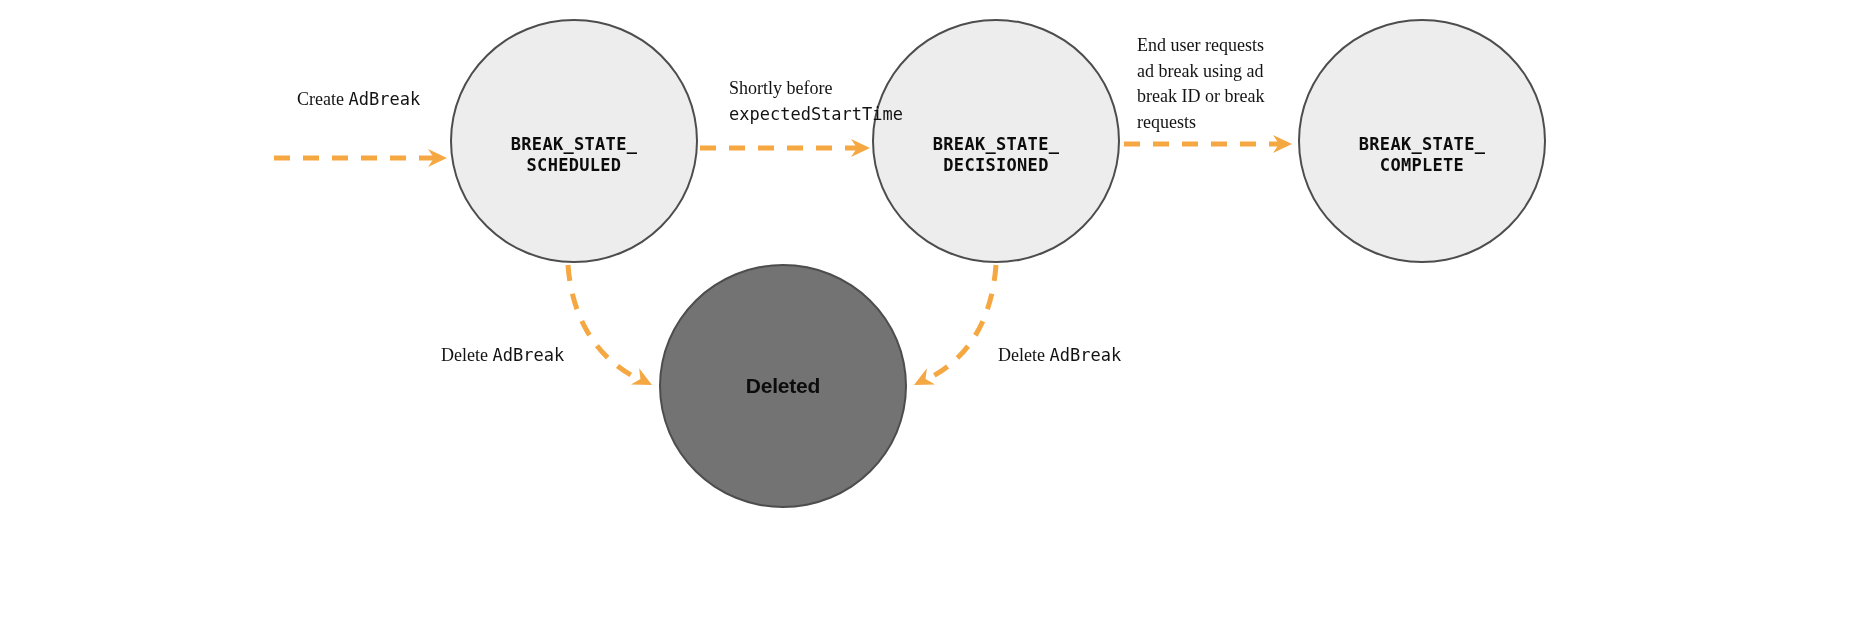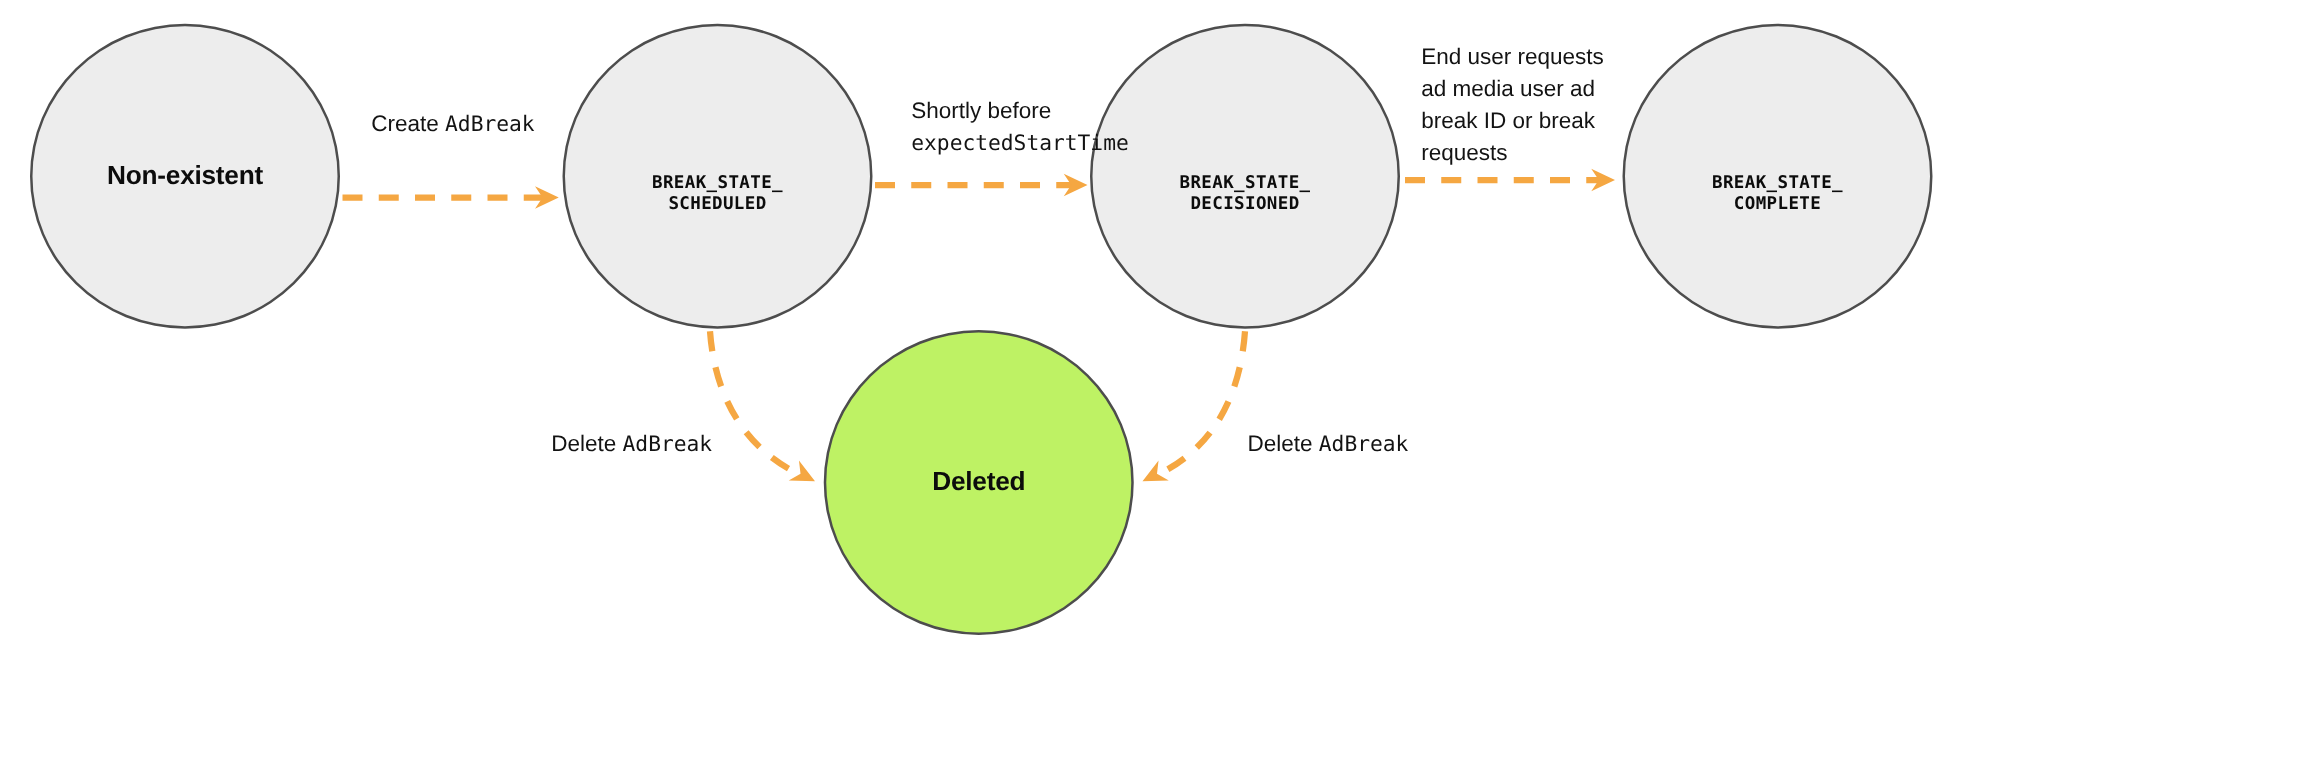--- a/index.html
+++ b/index.html
@@ -45,34 +45,34 @@
     white-space: pre-line;
     pointer-events: none;
   }
   .node-label.plain {
     font-family: "Liberation Sans", sans-serif;
     font-size: 21px;
     letter-spacing: -0.2px;
   }
   .node-label.mono {
     font-family: "DejaVu Sans Mono", "Liberation Mono", monospace;
-    font-size: 14px;
+    font-size: 17px;
     letter-spacing: 0.3px;
     margin-top: 28px;
   }
   .edge-label {
     position: absolute;
     color: #131313;
     font-size: 18px;
     line-height: 1.42;
     white-space: pre;
     pointer-events: none;
   }
   .edge-label .sans {
-    font-family: Liberation Sans, sans-serif;
+    font-family: Liberation Serif, serif;
   }
   .edge-label .mono {
     font-family: "DejaVu Sans Mono", "Liberation Mono", monospace;
     font-size: 17px;
   }
   .lbl-line { display: block; }
 </style>
 </head>
 <body>
 
@@ -84,42 +84,39 @@
       <path d="M 700 148 L 864 148" fill="none" stroke="#f5a742" stroke-width="5" stroke-dasharray="16 13" stroke-linecap="butt"></path>
       <path d="M 0 0 L -19 -9 L -13 0 L -19 9 Z" fill="#f5a742" transform="translate(870,148) rotate(0)"></path>
       <path d="M 1124 144 L 1286 144" fill="none" stroke="#f5a742" stroke-width="5" stroke-dasharray="16 13" stroke-linecap="butt"></path>
       <path d="M 0 0 L -19 -9 L -13 0 L -19 9 Z" fill="#f5a742" transform="translate(1292,144) rotate(0)"></path>
       <path d="M 568 265 C 572 320, 598 362, 645 382" fill="none" stroke="#f5a742" stroke-width="5" stroke-dasharray="16 13" stroke-linecap="butt"></path>
       <path d="M 0 0 L -19 -9 L -13 0 L -19 9 Z" fill="#f5a742" transform="translate(652,385) rotate(27)"></path>
       <path d="M 996 265 C 992 320, 968 362, 921 382" fill="none" stroke="#f5a742" stroke-width="5" stroke-dasharray="16 13" stroke-linecap="butt"></path>
       <path d="M 0 0 L -19 -9 L -13 0 L -19 9 Z" fill="#f5a742" transform="translate(914,385) rotate(153)"></path>
     </svg>
 
-  <div class="node" id="node-0" style="left: 24px; top: 19px; width: 248px; height: 244px; background: rgb(237, 237, 237); border-color: rgb(77, 77, 77);">
-    <span class="node-label plain">Non-existent</span>
-  </div>
 
   <div class="node" id="node-1" style="left: 450px; top: 19px; width: 248px; height: 244px; background: rgb(237, 237, 237); border-color: rgb(77, 77, 77);">
     <span class="node-label mono">BREAK_STATE_
 SCHEDULED</span>
   </div>
 
   <div class="node" id="node-2" style="left: 872px; top: 19px; width: 248px; height: 244px; background: rgb(237, 237, 237); border-color: rgb(77, 77, 77);">
     <span class="node-label mono">BREAK_STATE_
 DECISIONED</span>
   </div>
 
   <div class="node" id="node-3" style="left: 1298px; top: 19px; width: 248px; height: 244px; background: rgb(237, 237, 237); border-color: rgb(77, 77, 77);">
     <span class="node-label mono">BREAK_STATE_
 COMPLETE</span>
   </div>
 
-  <div class="node" id="node-4" style="left: 659px; top: 264px; width: 248px; height: 244px; background: #bef264; border-color: rgb(77, 77, 77);">
+  <div class="node" id="node-4" style="left: 659px; top: 264px; width: 248px; height: 244px; background: #737373; border-color: rgb(77, 77, 77);">
     <span class="node-label plain">Deleted</span>
   </div>
 
   <div class="edge-label" id="elabel-0" style="left: 297px; top: 87px;"><span class="lbl-line"><span class="sans">Create </span><span class="mono">AdBreak</span></span></div>
   <div class="edge-label" id="elabel-1" style="left: 729px; top: 76px;"><span class="lbl-line"><span class="sans">Shortly before</span></span><span class="lbl-line"><span class="mono">expectedStartTime</span></span></div>
-  <div class="edge-label" id="elabel-2" style="left: 1137px; top: 33px;"><span class="lbl-line"><span class="sans">End user requests</span></span><span class="lbl-line"><span class="sans">ad media user ad</span></span><span class="lbl-line"><span class="sans">break ID or break</span></span><span class="lbl-line"><span class="sans">requests</span></span></div>
+  <div class="edge-label" id="elabel-2" style="left: 1137px; top: 33px;"><span class="lbl-line"><span class="sans">End user requests</span></span><span class="lbl-line"><span class="sans">ad break using ad</span></span><span class="lbl-line"><span class="sans">break ID or break</span></span><span class="lbl-line"><span class="sans">requests</span></span></div>
   <div class="edge-label" id="elabel-3" style="left: 441px; top: 343px;"><span class="lbl-line"><span class="sans">Delete </span><span class="mono">AdBreak</span></span></div>
   <div class="edge-label" id="elabel-4" style="left: 998px; top: 343px;"><span class="lbl-line"><span class="sans">Delete </span><span class="mono">AdBreak</span></span></div>
 
 </div>
 
 </body></html>

